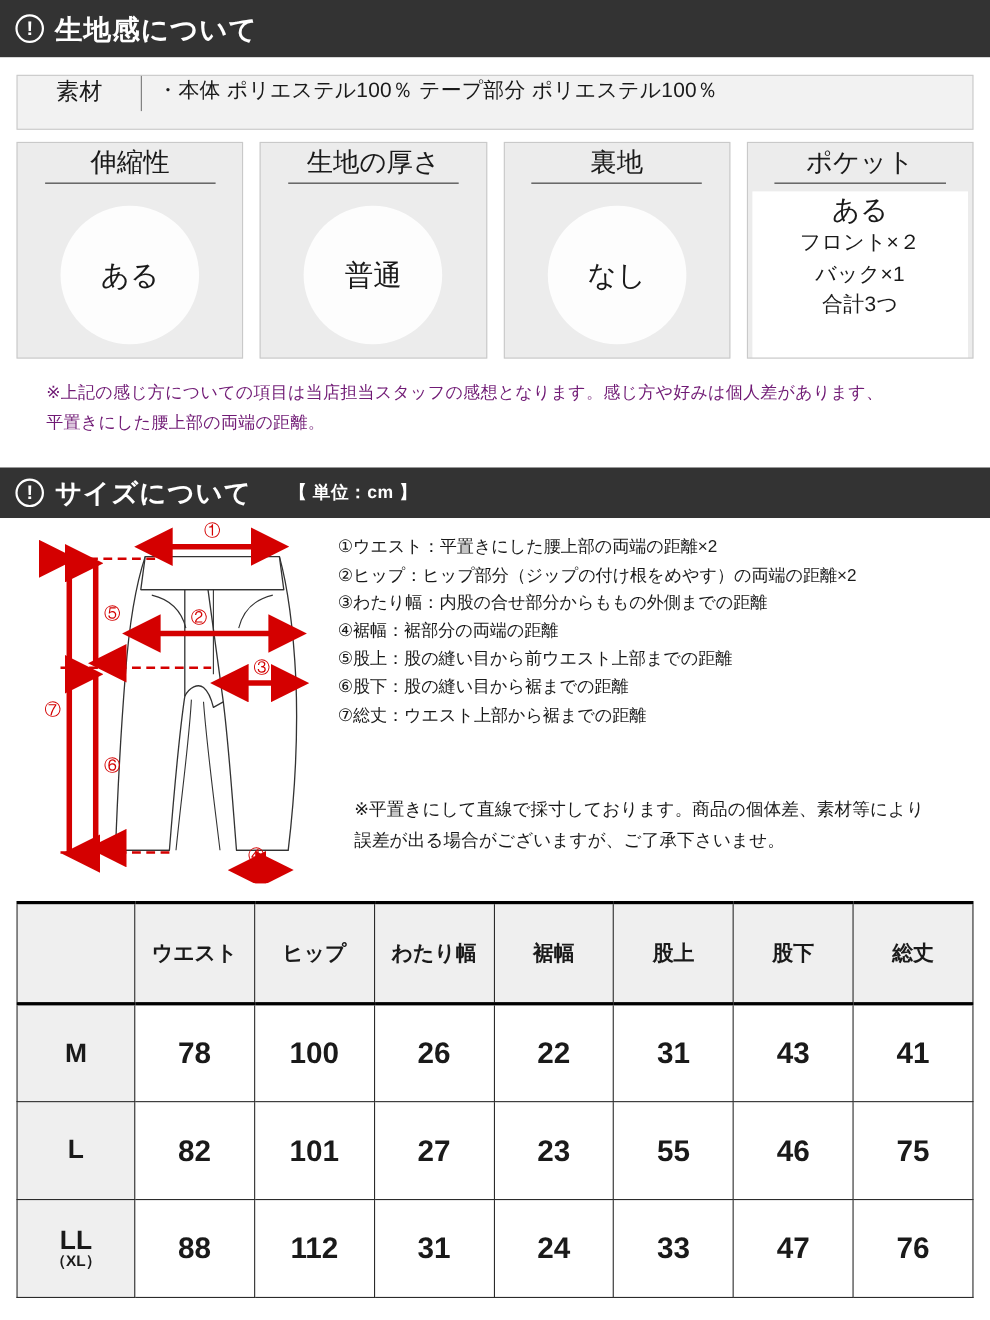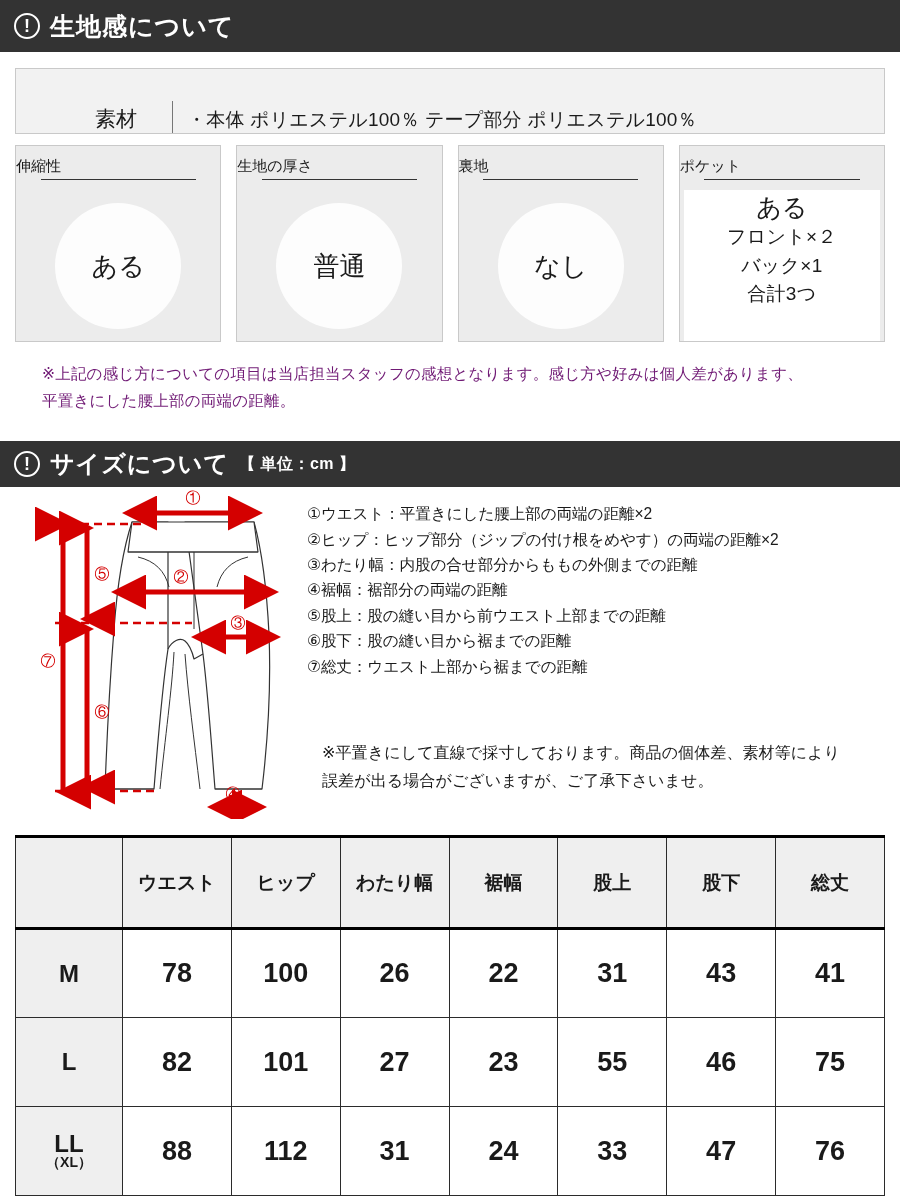--- a/index.html
+++ b/index.html
@@ -27,42 +27,42 @@
   .bar-title{
     font-size:25px;
     font-weight:bold;
     letter-spacing:1px;
     white-space:nowrap;
   }
   .bar-size .bar-title{ font-size:24px; }
   .bar-unit{
     font-size:16px;
     font-weight:bold;
+    margin-left:24px;
     letter-spacing:0.5px;
     white-space:nowrap;
   }
   .excl-icon{
     width:26px;height:26px;
     border:2.2px solid #fff;
     border-radius:50%;
     display:flex;align-items:center;justify-content:center;
     font-size:18px;font-weight:bold;line-height:1;
     flex:0 0 auto;
     padding-bottom:1px;
   }
 
   
   .material-wrap{ padding:16px 15px 0 15px; }
   .material-box{
     border:1px solid #c9c9c9;
     background:#f2f2f2;
-    height:66px;
+    height:50px;
     display:flex;
-    align-items:flex-end;
-    padding-left:44px;
+    align-items:flex-start;
   }
   .material-label{
     width:112px;
     text-align:center;
     font-size:21px;
     flex:0 0 auto;
   }
   .material-divider{
     width:1px;height:32px;background:#777;
     flex:0 0 auto;
@@ -82,23 +82,23 @@
   }
   .feature-card{
     flex:1 1 0;
     height:197px;
     border:1px solid #c9c9c9;
     background:#ececec;
     position:relative;
     overflow:hidden;
   }
   .feature-title{
-    text-align:left;
-    font-size:15px;
-    padding-top:11px;
+    text-align:center;
+    font-size:24px;
+    padding-top:1px;
     position:relative;
     z-index:3;
   }
   .feature-title::after{
     content:"";
     position:absolute;
     left:12%; right:12%;
     bottom:-4px;
     height:1.5px;
     background:#333;

